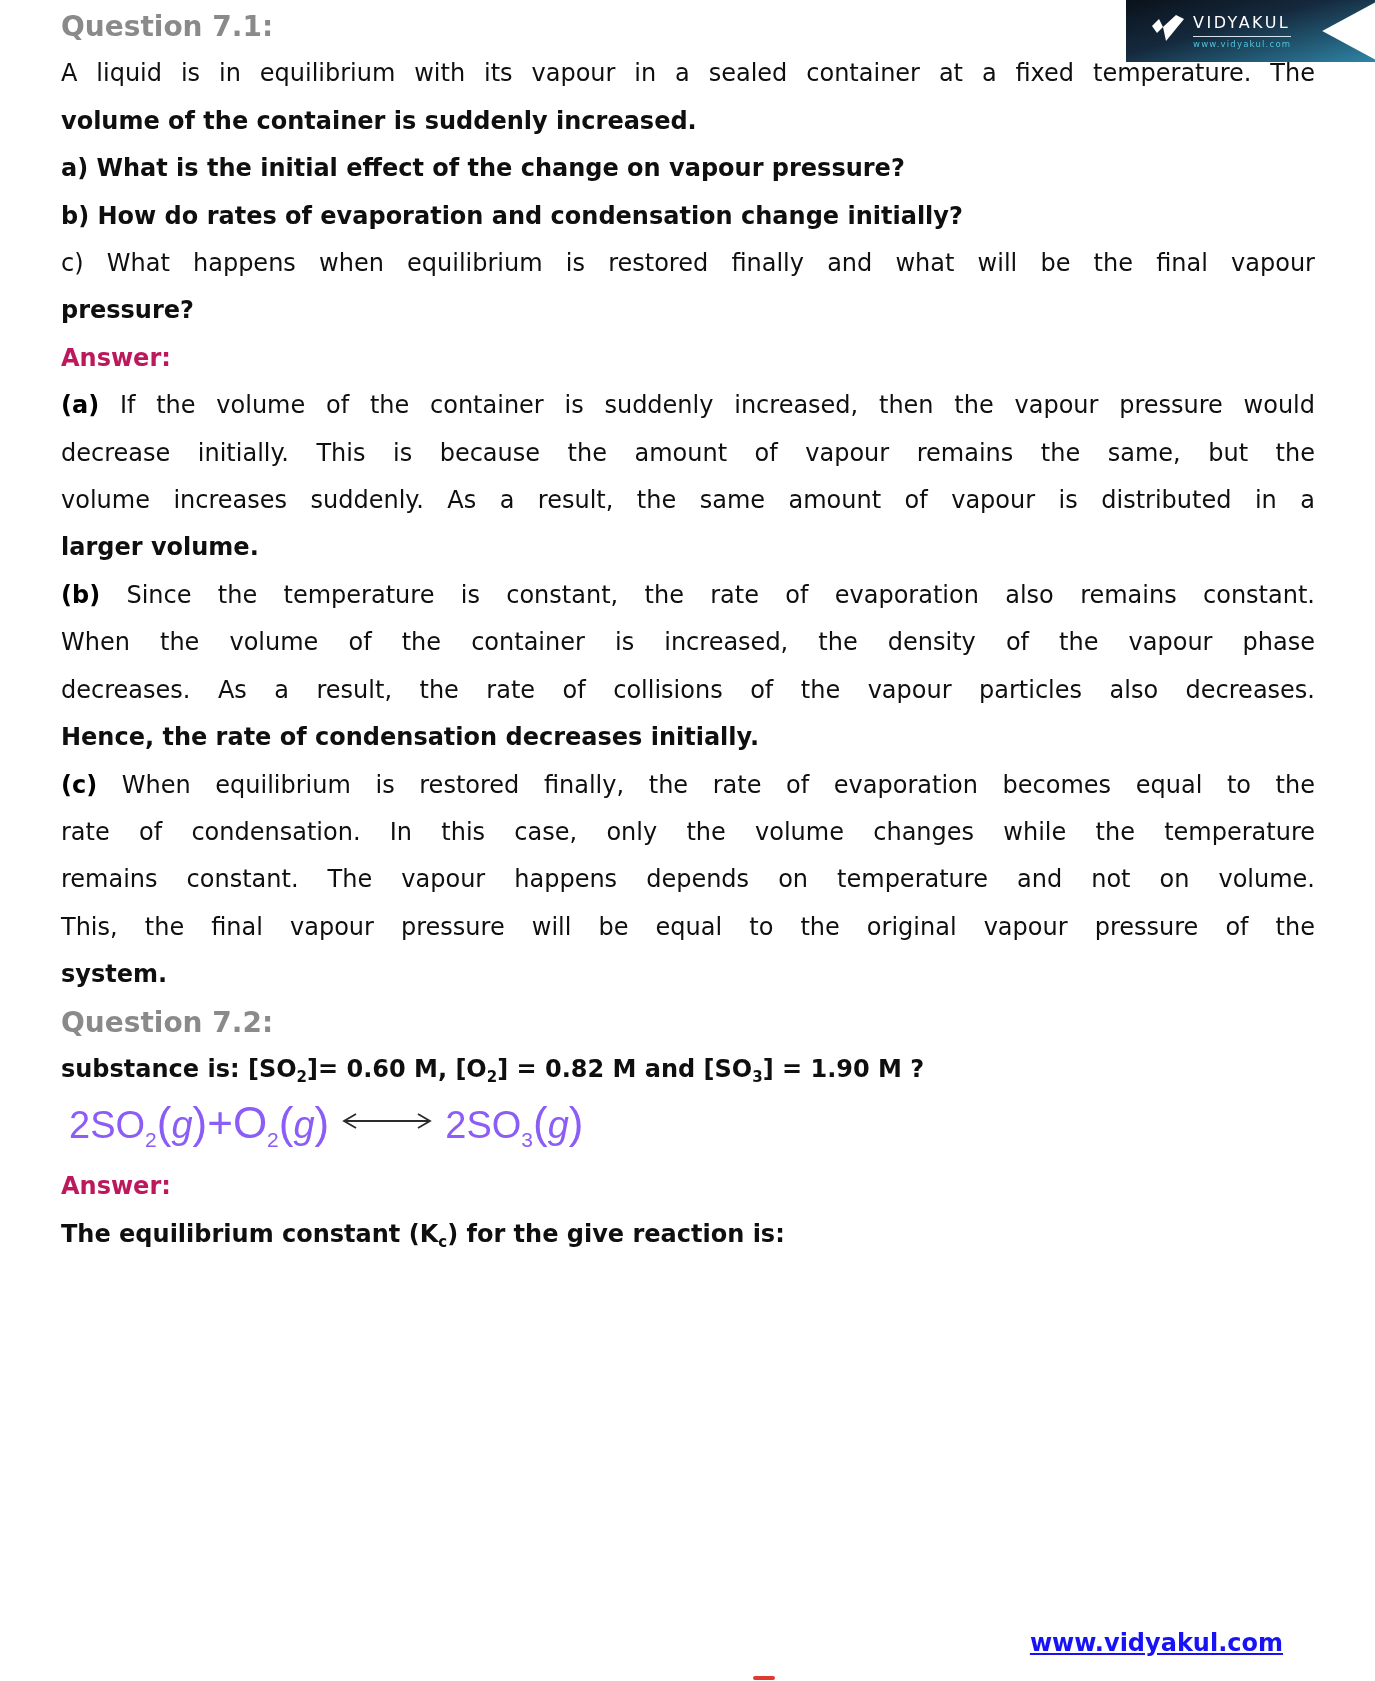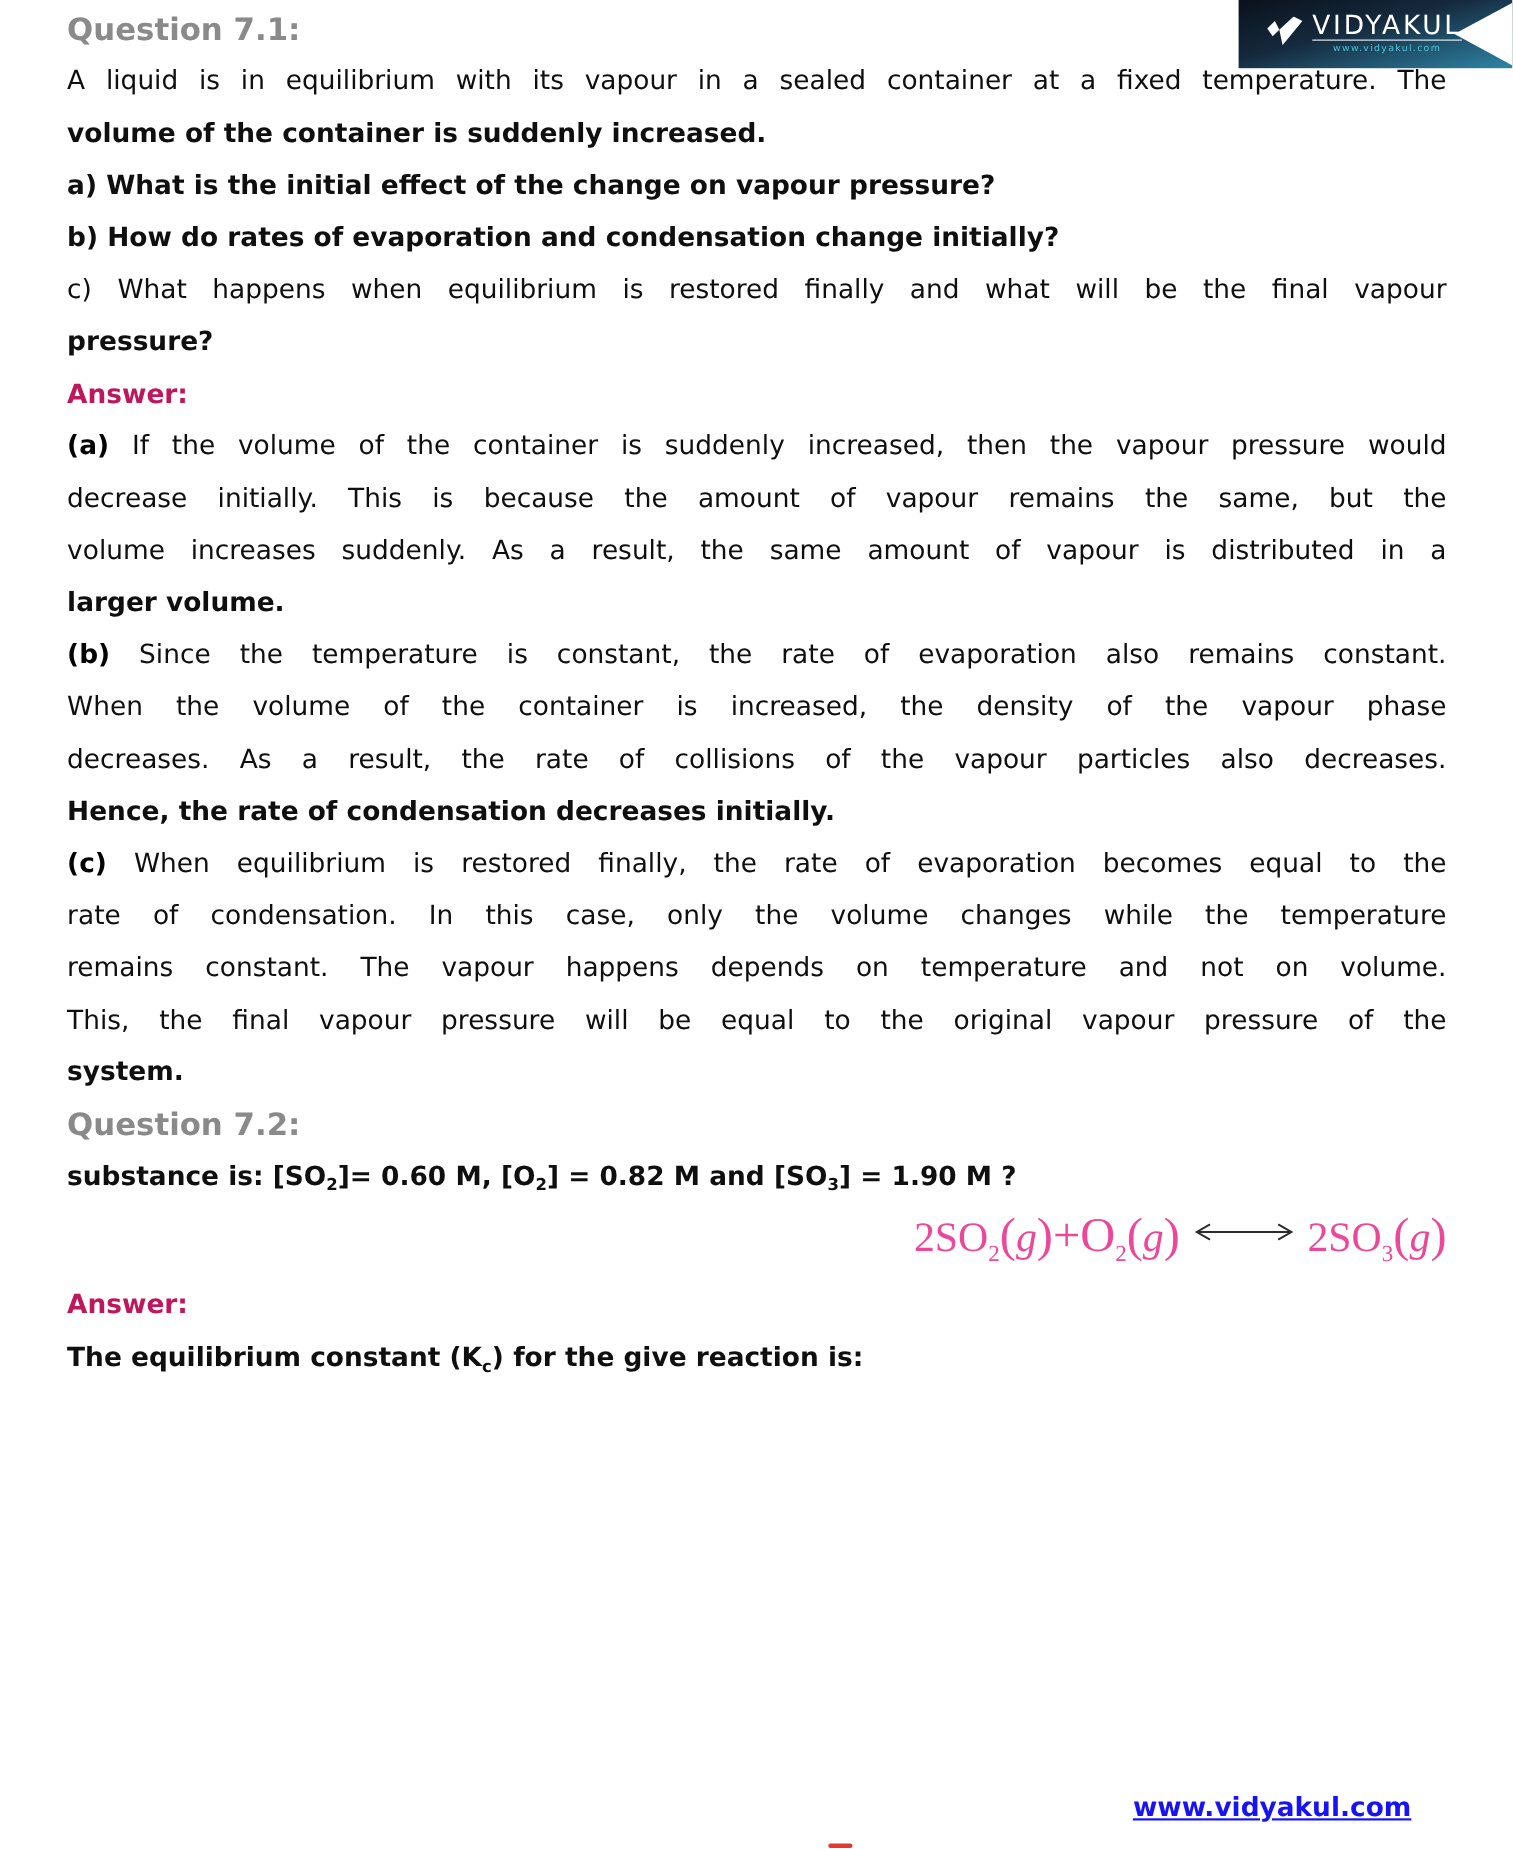--- a/index.html
+++ b/index.html
@@ -19,23 +19,23 @@
     color:#8a8a8a;font-weight:bold;font-size:28px;line-height:47.4px;
   }
   .jl{text-align:justify;text-align-last:justify;}
   .pl{text-align:left;font-weight:bold;}
   .ans-label{font-weight:bold;color:#be185d;}
   b.pfx{font-weight:bold;color:#000;}
   sub.sb{font-size:15px;vertical-align:-5px;line-height:0;}
   i.kv{font-style:italic;}
   
   .eqline{
-    font-family:Liberation Serif, serif;
-    font-size:38px;line-height:56px;color:#ec4899;
-    margin:2px 0 0 8px;white-space:nowrap;text-align:right;
+    font-family:Liberation Sans, sans-serif;
+    font-size:38px;line-height:56px;color:#8b5cf6;
+    margin:2px 0 0 8px;white-space:nowrap;
   }
   .eqline .par{font-size:44px;}
   .eqline sub{font-size:21px;vertical-align:-9px;line-height:0;}
   .eqline i{font-style:italic;}
   .arrow-svg{vertical-align:6px;margin:0 10px;}
   .answer2{margin-top:10px;}
   
   .banner{
     position:absolute;top:0;right:0;width:249px;height:62px;
     background:linear-gradient(165deg,#0a121b 0%,#15293d 42%,#2e85a6 100%);
@@ -44,21 +44,21 @@
     position:absolute;top:0;right:0;width:60px;height:100%;
     background:#ffffff;
     clip-path:polygon(100% 4%,12% 50%,100% 96%);
   }
   .logo{
     position:absolute;left:26px;top:0;height:100%;
     display:flex;align-items:center;
   }
   .logo-icon{margin-right:7px;margin-top:-6px;}
   .brand{
-    color:#ffffff;font-size:24px;font-weight:500;letter-spacing:2.5px;
+    color:#ffffff;font-size:16px;font-weight:500;letter-spacing:2.5px;
     border-bottom:1.5px solid rgba(235,245,250,.9);padding-bottom:3px;
     line-height:20px;
   }
   .brand-url{
     color:#4fc3d8;font-size:8.5px;letter-spacing:1.2px;text-align:center;
     margin-top:2px;line-height:10px;
   }
   
   .footer-link{
     position:absolute;top:1628px;right:92px;

